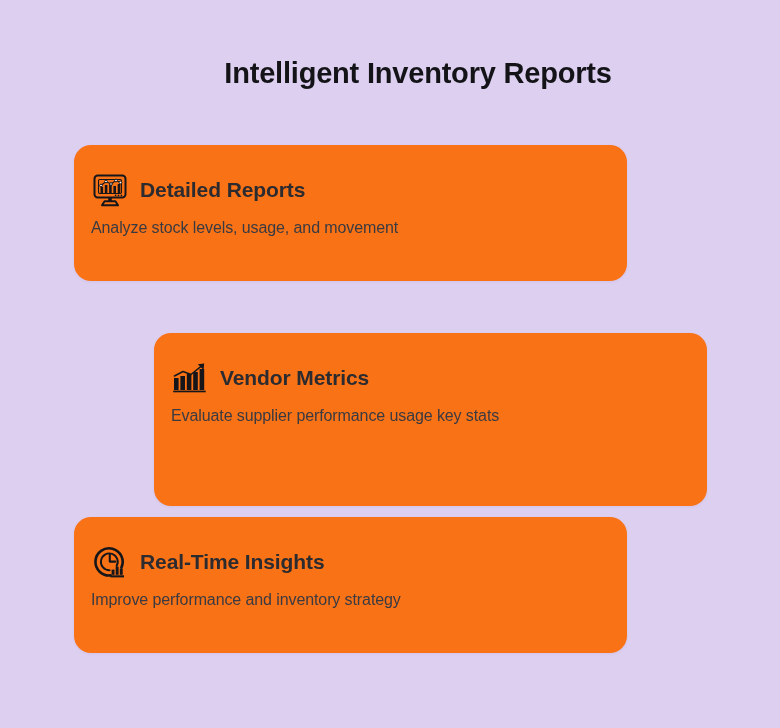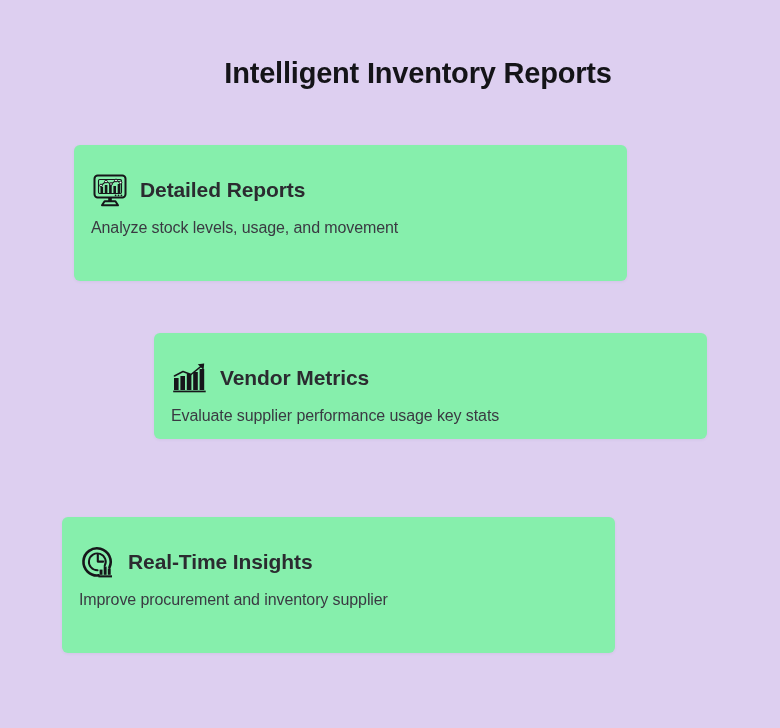--- a/index.html
+++ b/index.html
@@ -22,29 +22,29 @@
     text-align: center;
     font-size: 29px;
     font-weight: bold;
     color: #141418;
     letter-spacing: -0.2px;
     line-height: 36px;
     margin-left: 28px;
   }
   .card {
     position: absolute;
-    background: #86efac;
-    border-radius: 6px;
+    background: #f97316;
+    border-radius: 17px;
     box-shadow: 0 1px 3px rgba(90, 60, 130, 0.07);
     box-sizing: border-box;
     text-align: right;
   }
   .card-1 { left: 74px;  top: 145px; width: 553px; height: 136px; }
-  .card-2 { left: 154px; top: 333px; width: 553px; height: 106px; }
-  .card-3 { left: 62px;  top: 517px; width: 553px; height: 136px; }
+  .card-2 { left: 154px; top: 333px; width: 553px; height: 173px; }
+  .card-3 { left: 74px;  top: 517px; width: 553px; height: 136px; }
 
   .card-head {
     display: flex;
     align-items: center;
     position: absolute;
     left: 16px;
     top: 25px;
   }
   .card-icon {
     width: 40px;
@@ -132,14 +132,14 @@
         <path d="M26.6 24 A8.4 8.4 0 1 0 19.6 28.2" fill="none" stroke="#16161a" stroke-width="1.9" stroke-linecap="round"></path>
         <polyline points="19.8,12.6 19.8,19.6 25.2,19.6" fill="none" stroke="#16161a" stroke-width="2.1" stroke-linecap="round" stroke-linejoin="round"></polyline>
         <rect x="21.6" y="27.6" width="2.9" height="5.2" fill="#16161a"></rect>
         <rect x="25.7" y="24.6" width="2.9" height="8.2" fill="#16161a"></rect>
         <rect x="29.8" y="26.6" width="2.9" height="6.2" fill="#16161a"></rect>
         <rect x="20.4" y="33.3" width="13.6" height="2.1" fill="#16161a"></rect>
       </svg>
     </span>
     <span class="card-title">Real-Time Insights</span>
   </div>
-  <div class="card-desc">Improve procurement and inventory supplier</div>
+  <div class="card-desc">Improve performance and inventory strategy</div>
 </div>
 
 </body></html>

